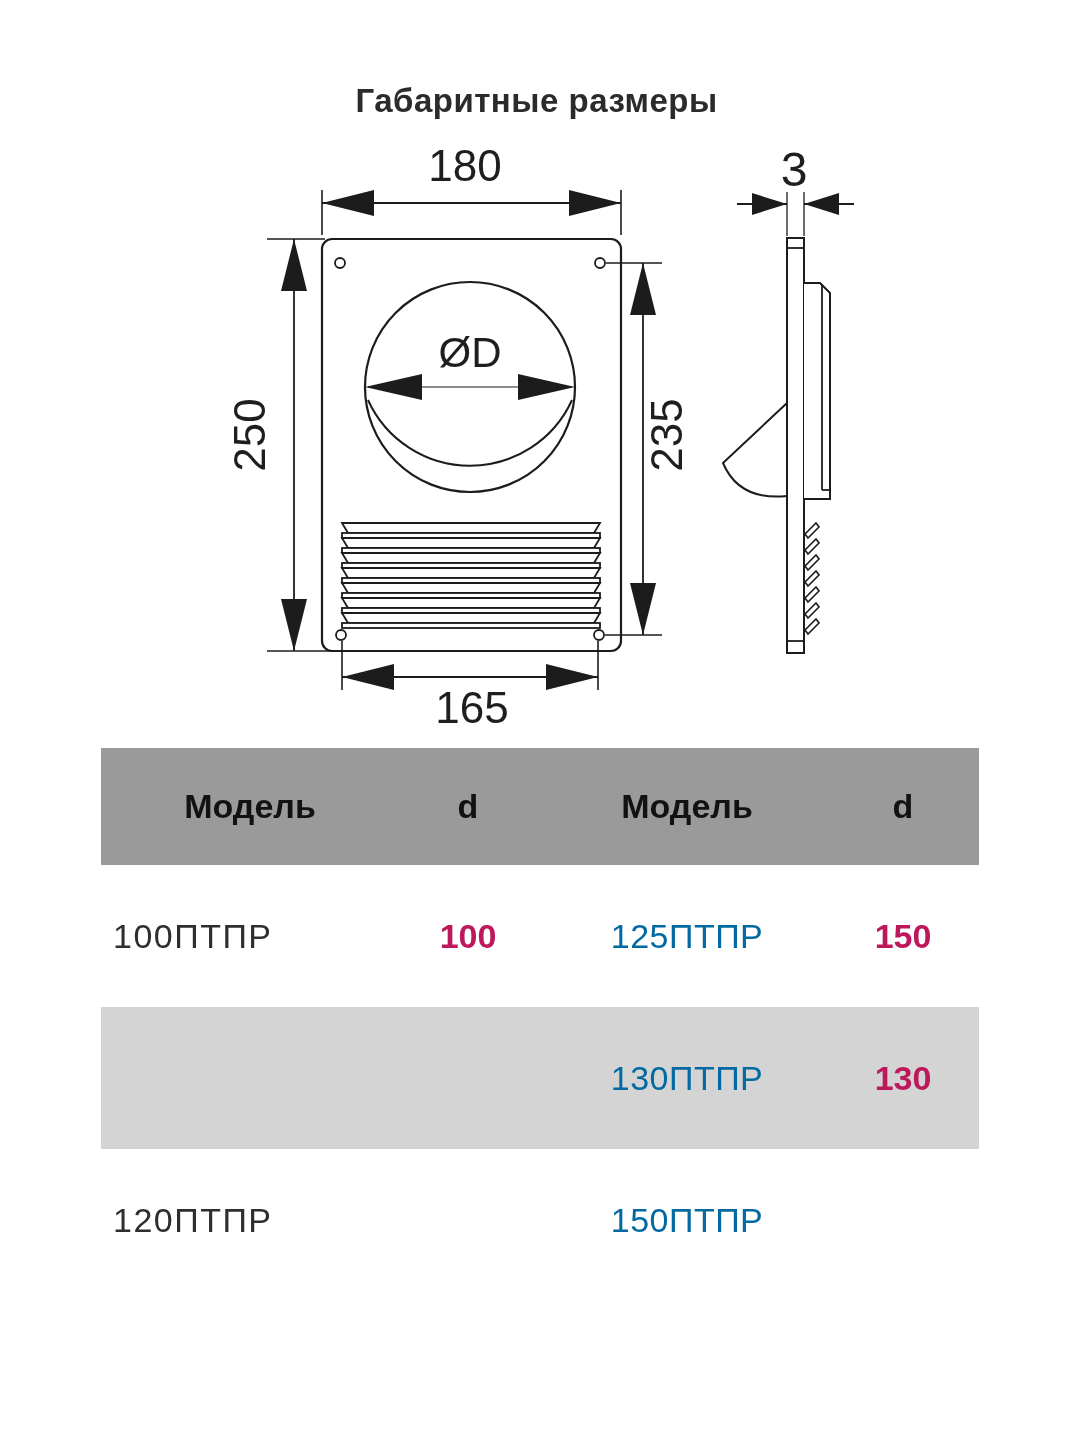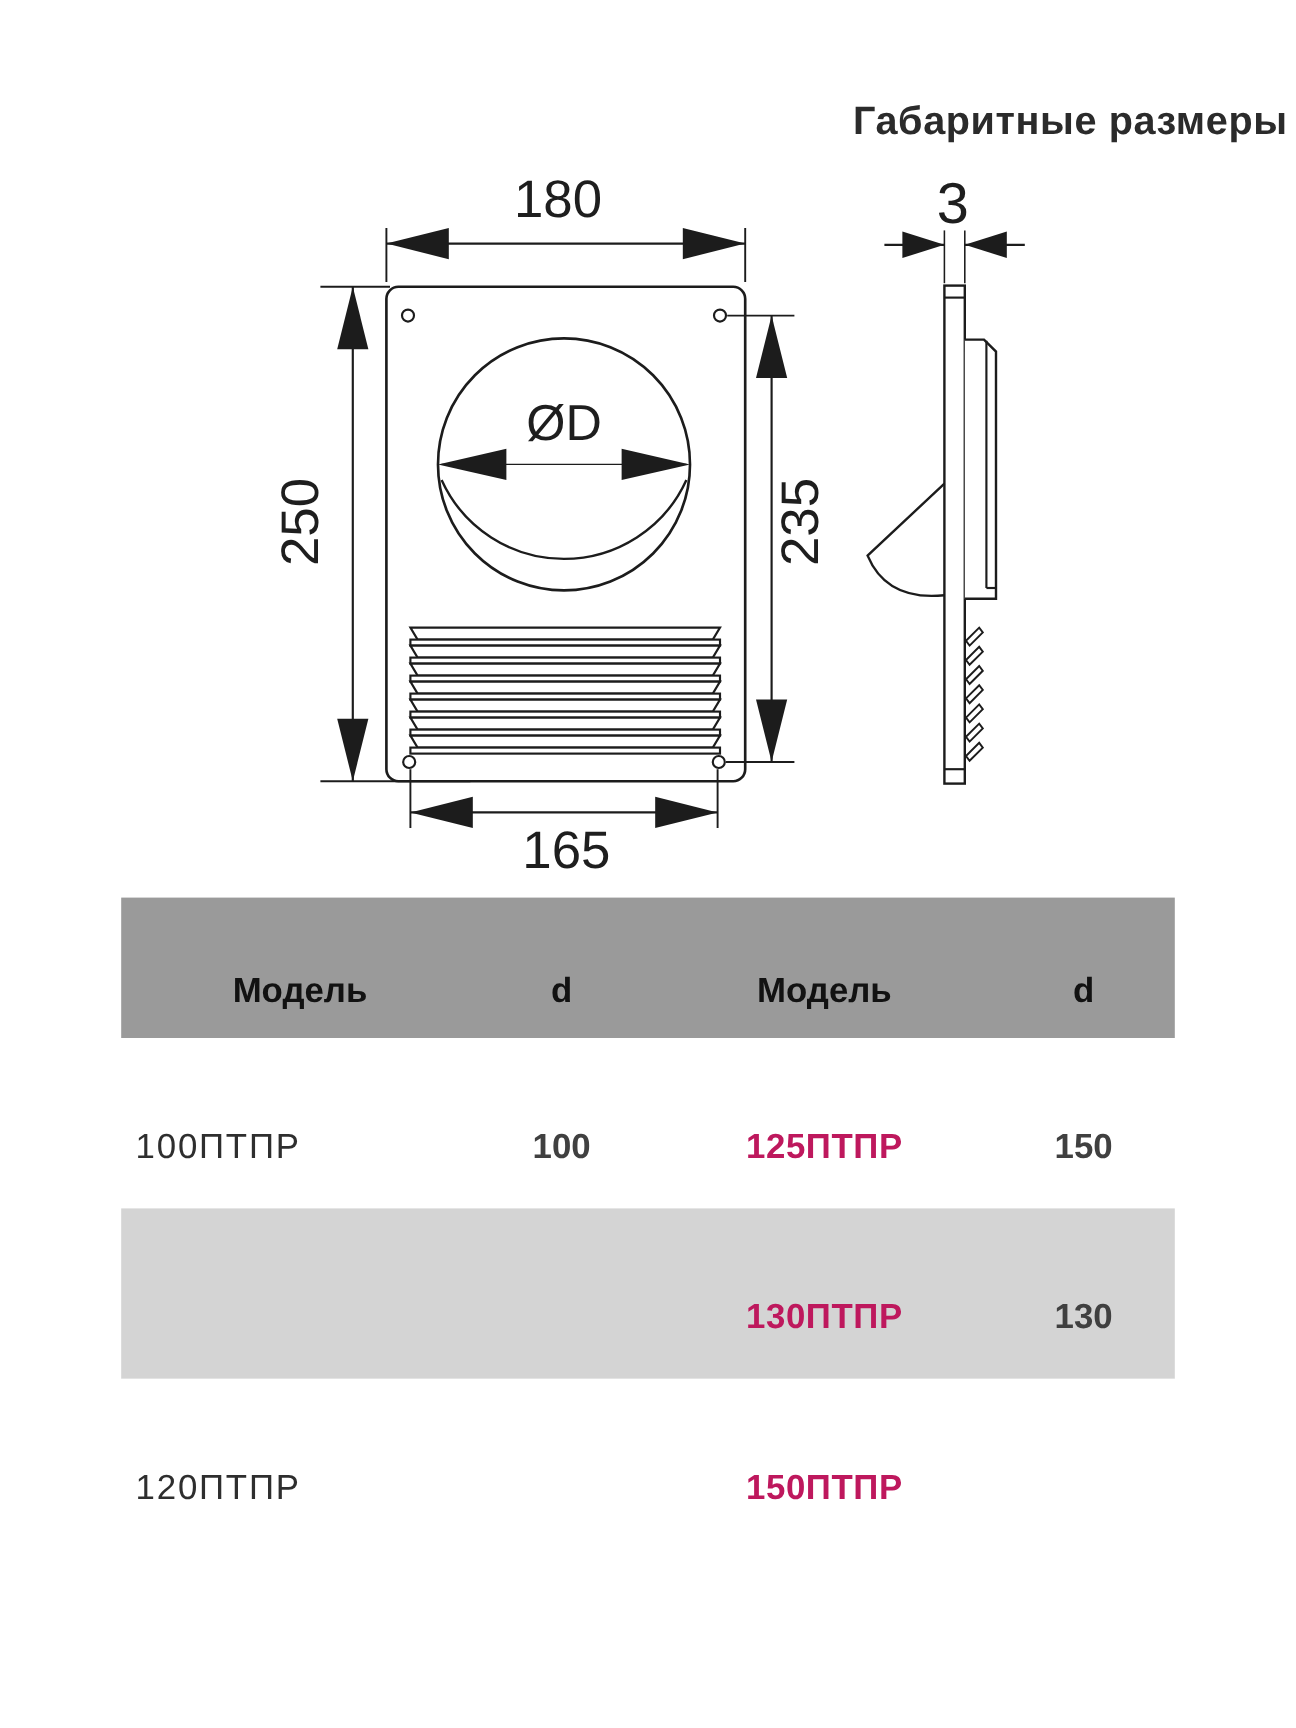--- a/index.html
+++ b/index.html
@@ -1,46 +1,46 @@
 <!DOCTYPE html>
 <html><head>
 <meta charset="utf-8">
 <style>
   html,body{margin:0;padding:0;background:#ffffff;}
   .page{
     position:relative;width:1080px;height:1440px;background:#fff;overflow:hidden;
     font-family:"Liberation Sans", sans-serif;color:#1c1c1c;
   }
   .title{
-    position:absolute;top:82px;left:0;width:1073px;text-align:right;
+    position:absolute;top:82px;left:0;width:1073px;text-align:center;
     font-size:33px;font-weight:bold;color:#2b2b2b;letter-spacing:.5px;
   }
   svg text{
     font-family:"Liberation Sans", sans-serif;fill:#1e1e1e;
   }
   .dim-label{font-size:44px;}
   .dim-label-small{font-size:48px;}
   .dia-label{font-size:42px;}
   
   .spec-table{position:absolute;left:101px;top:748px;width:878px;}
   .t-head{position:relative;height:117px;background:#9a9a9a;}
   .t-row{position:relative;height:142px;background:#ffffff;}
   .t-row.alt{background:#d4d4d4;}
   .cell{
     position:absolute;top:0;height:100%;display:flex;align-items:center;
-    font-size:29px;white-space:nowrap;margin-top:20px;
+    font-size:34px;white-space:nowrap;
   }
   .c1h{left:49px;width:200px;justify-content:center;font-weight:bold;color:#121212;}
   .c2{left:267px;width:200px;justify-content:center;}
   .c3{left:486px;width:200px;justify-content:center;}
   .c4{left:702px;width:200px;justify-content:center;}
   .hdr{font-weight:bold;color:#121212;}
   .c1v{left:12px;width:300px;justify-content:flex-start;font-weight:400;color:#2e2e2e;letter-spacing:1.5px;}
-  .num{font-weight:bold;color:#404040;}
-  .modelbold{font-weight:bold;color:#be185d;letter-spacing:.5px;}
+  .num{font-weight:bold;color:#be185d;}
+  .modelbold{font-weight:normal;color:#0369a1;letter-spacing:.5px;}
 </style>
 </head>
 <body>
 
 <div class="page">
 
   <div class="title">Габаритные размеры</div>
 
   <svg style="position:absolute;left:0;top:130px;width:1080px;height:620px" viewBox="0 130 1080 620" fill="none" stroke-linecap="butt">
 

